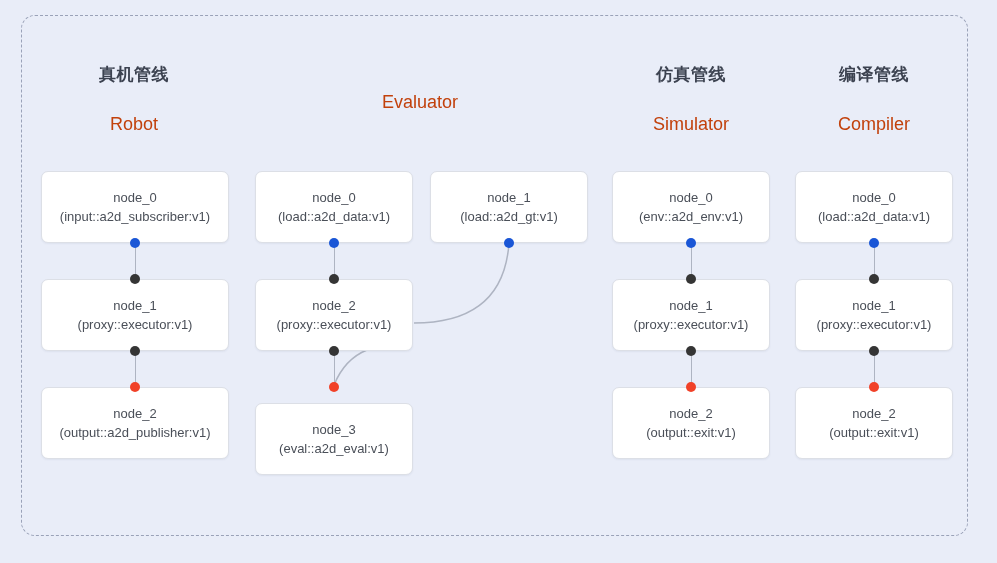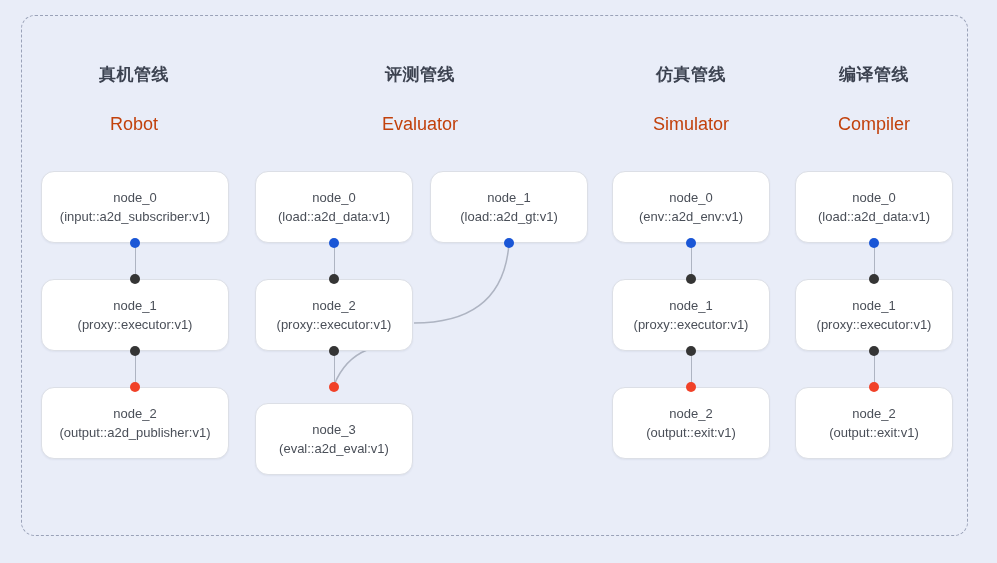--- a/index.html
+++ b/index.html
@@ -53,21 +53,21 @@
     color: #c2410c;
     line-height: 22px;
     font-weight: normal;
   }
   
   .node {
     position: absolute;
     box-sizing: border-box;
     background: #ffffff;
     border: 1px solid #dcdfe6;
-    border-radius: 13px;
+    border-radius: 7px;
     box-shadow: 0 1px 2px rgba(40,50,80,0.06);
     display: flex;
     flex-direction: column;
     align-items: center;
     justify-content: center;
     color: #4a4f58;
     font-size: 13px;
     line-height: 19px;
   }
   .node .n-title { display:block; }
@@ -106,21 +106,20 @@
 <div id="stage">
 
   <div class="dashed-frame"></div>
 
   <div class="col-head" style="left:34px; top:64px; width:200px;">
     <span class="cn">真机管线</span>
     <span class="en">Robot</span>
   </div>
 
   <div class="col-head" style="left:320px; top:64px; width:200px;">
-    <span class="cn">评测管线</span>
     <span class="en">Evaluator</span>
   </div>
 
   <div class="col-head" style="left:591px; top:64px; width:200px;">
     <span class="cn">仿真管线</span>
     <span class="en">Simulator</span>
   </div>
 
   <div class="col-head" style="left:774px; top:64px; width:200px;">
     <span class="cn">编译管线</span>

